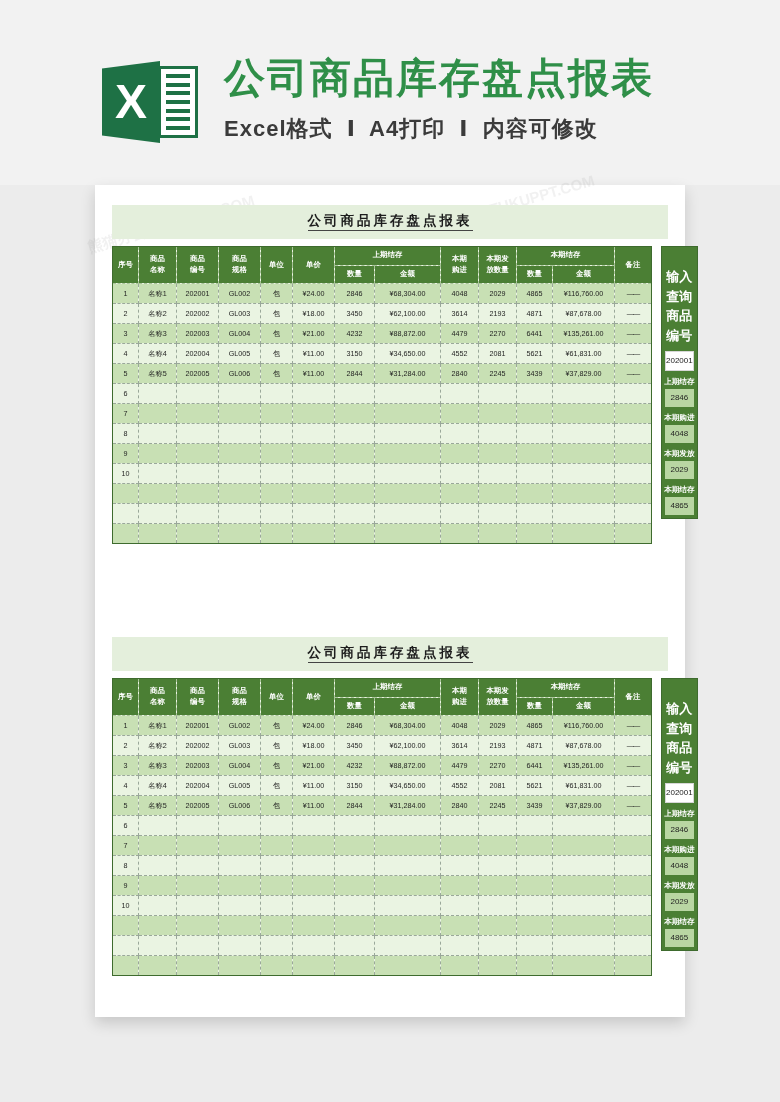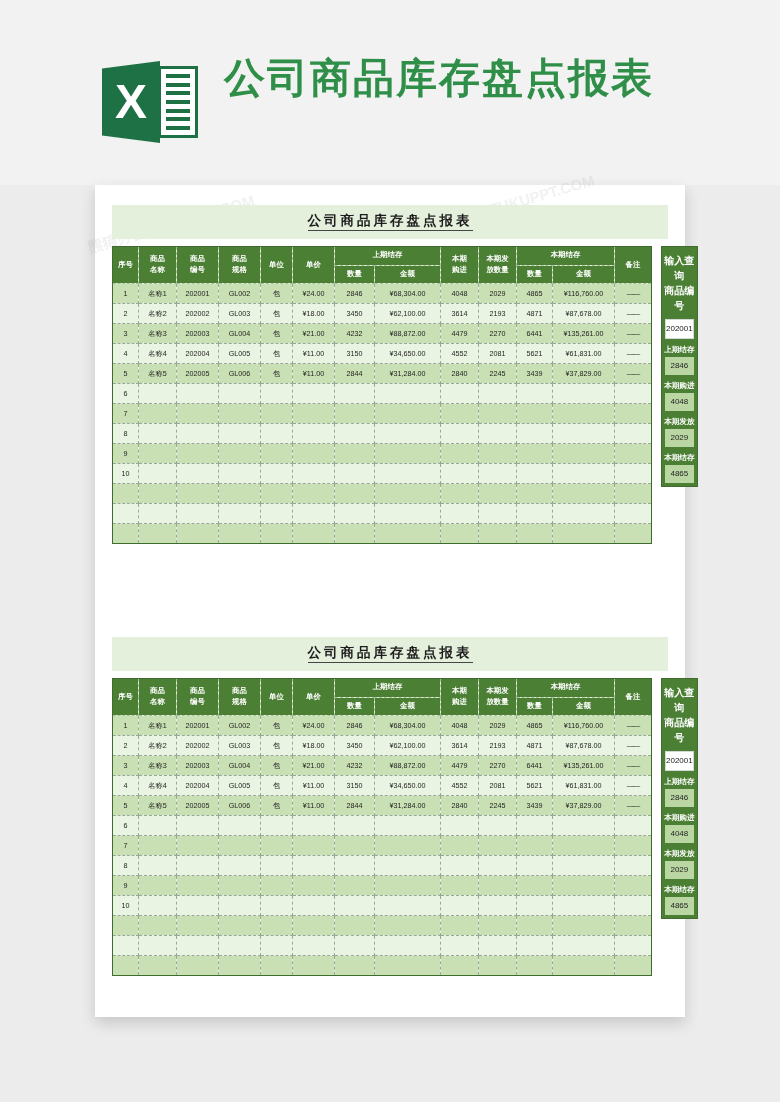--- a/index.html
+++ b/index.html
@@ -196,25 +196,25 @@
     margin-left: 9px;
     width: 56px;
     border: 1.5px solid #3e6b2e;
     box-sizing: border-box;
     background: #4b7f34;
     padding: 0;
   }
   .q-head {
     background: #4b7f34;
     color: #fff;
-    font-size: 10px;
+    font-size: 13px;
     font-weight: bold;
     text-align: center;
     line-height: 1.5;
-    padding: 6px 2px 6px 2px;
+    padding: 20px 2px 6px 2px;
   }
   .q-input {
     background: #ffffff;
     color: #222;
     font-size: 8px;
     text-align: center;
     height: 18px;
     line-height: 18px;
     margin: 0 3px 3px 3px;
     border: 1px solid #d7d7d7;
@@ -251,20 +251,27 @@
           <i></i>
           <i></i>
           <i></i>
           <i></i>
           <i></i>
           <i></i>
       </div>
     </div>
     <div class="banner-text">
       <div class="banner-title">公司商品库存盘点报表</div>
+      <div class="banner-sub">
+        <span>Excel格式</span>
+        <span class="sep">Ⅰ</span>
+        <span>A4打印</span>
+        <span class="sep">Ⅰ</span>
+        <span>内容可修改</span>
+      </div>
     </div>
   </div>
 </div>
 
 <div class="sheet">
 
   <div class="wm" style="left:-10px; top:30px;">熊猫办公 TUKUPPT.COM</div>
   <div class="wm" style="left:330px; top:10px;">熊猫办公 TUKUPPT.COM</div>
   <div class="wm" style="left:40px; top:265px;">熊猫办公 TUKUPPT.COM</div>
   <div class="wm" style="left:380px; top:300px;">熊猫办公 TUKUPPT.COM</div>

